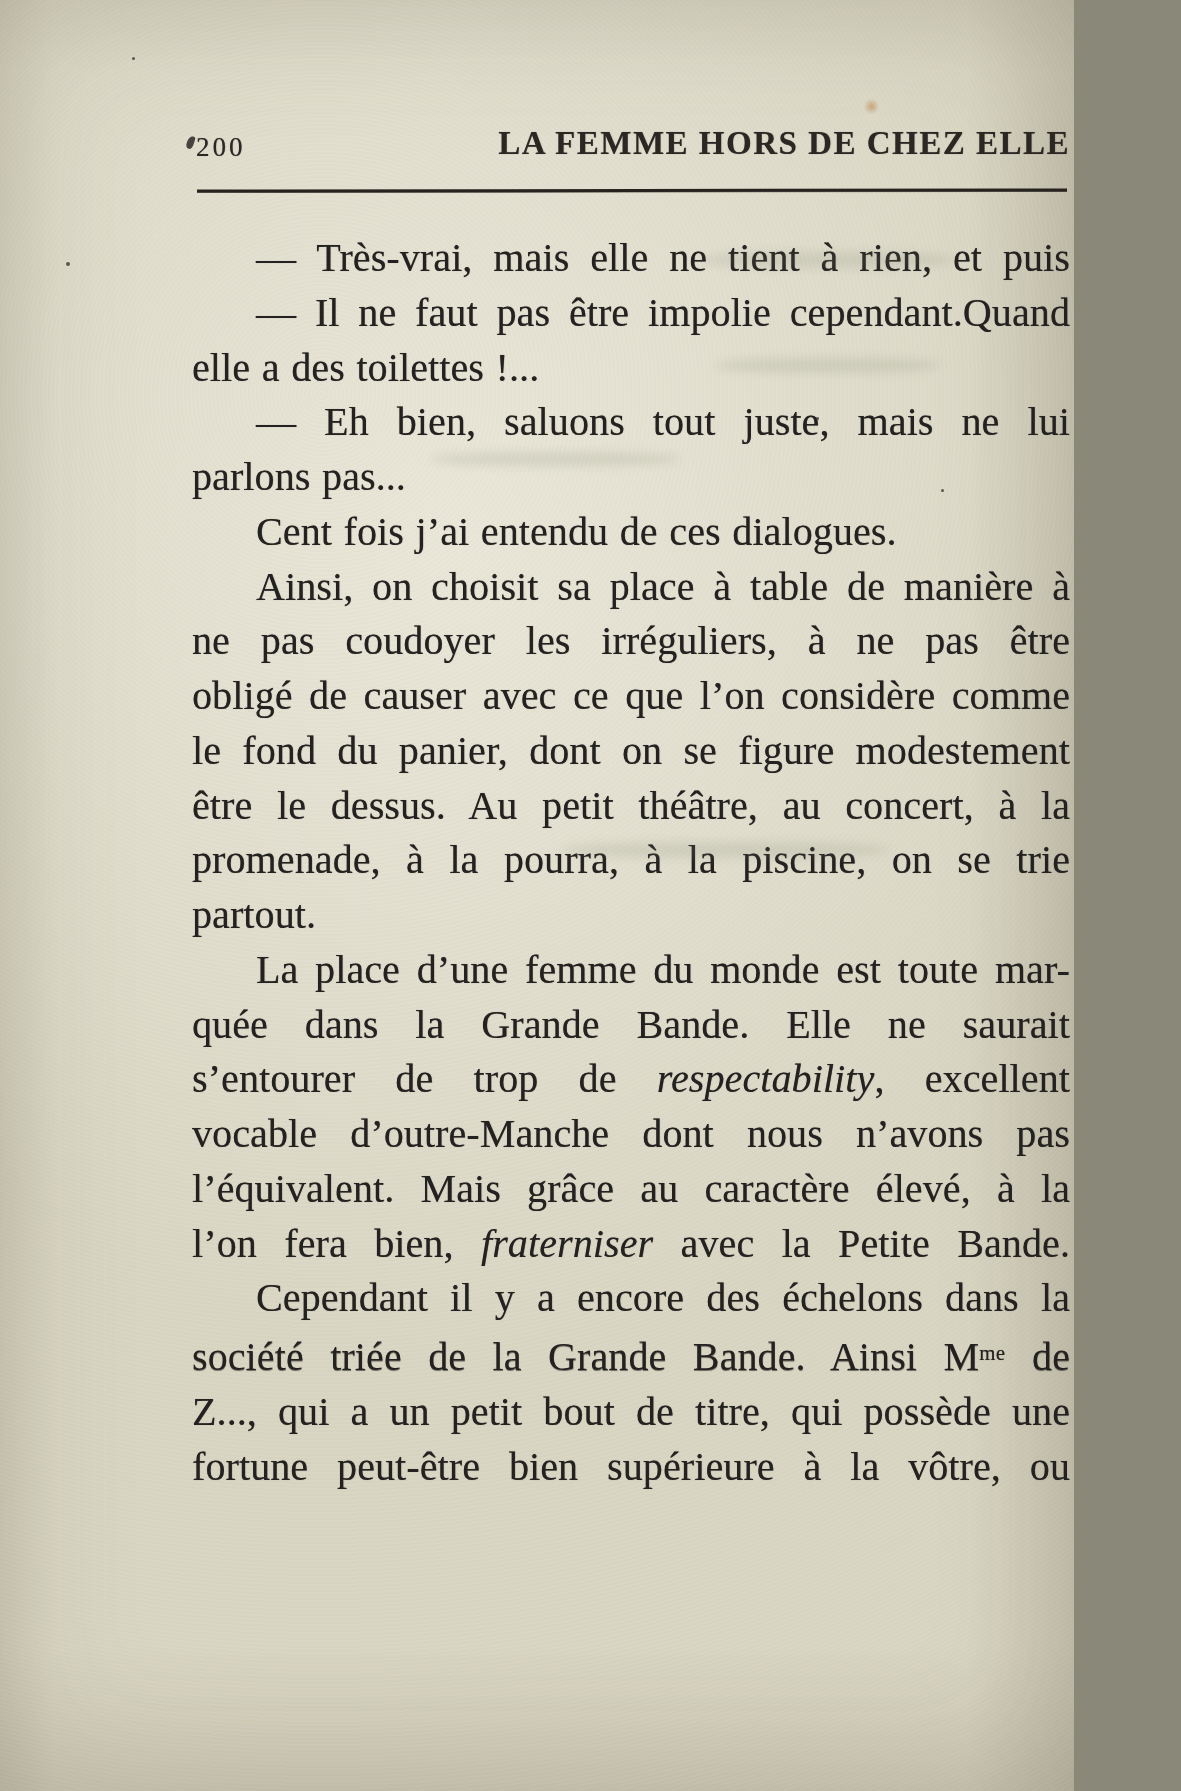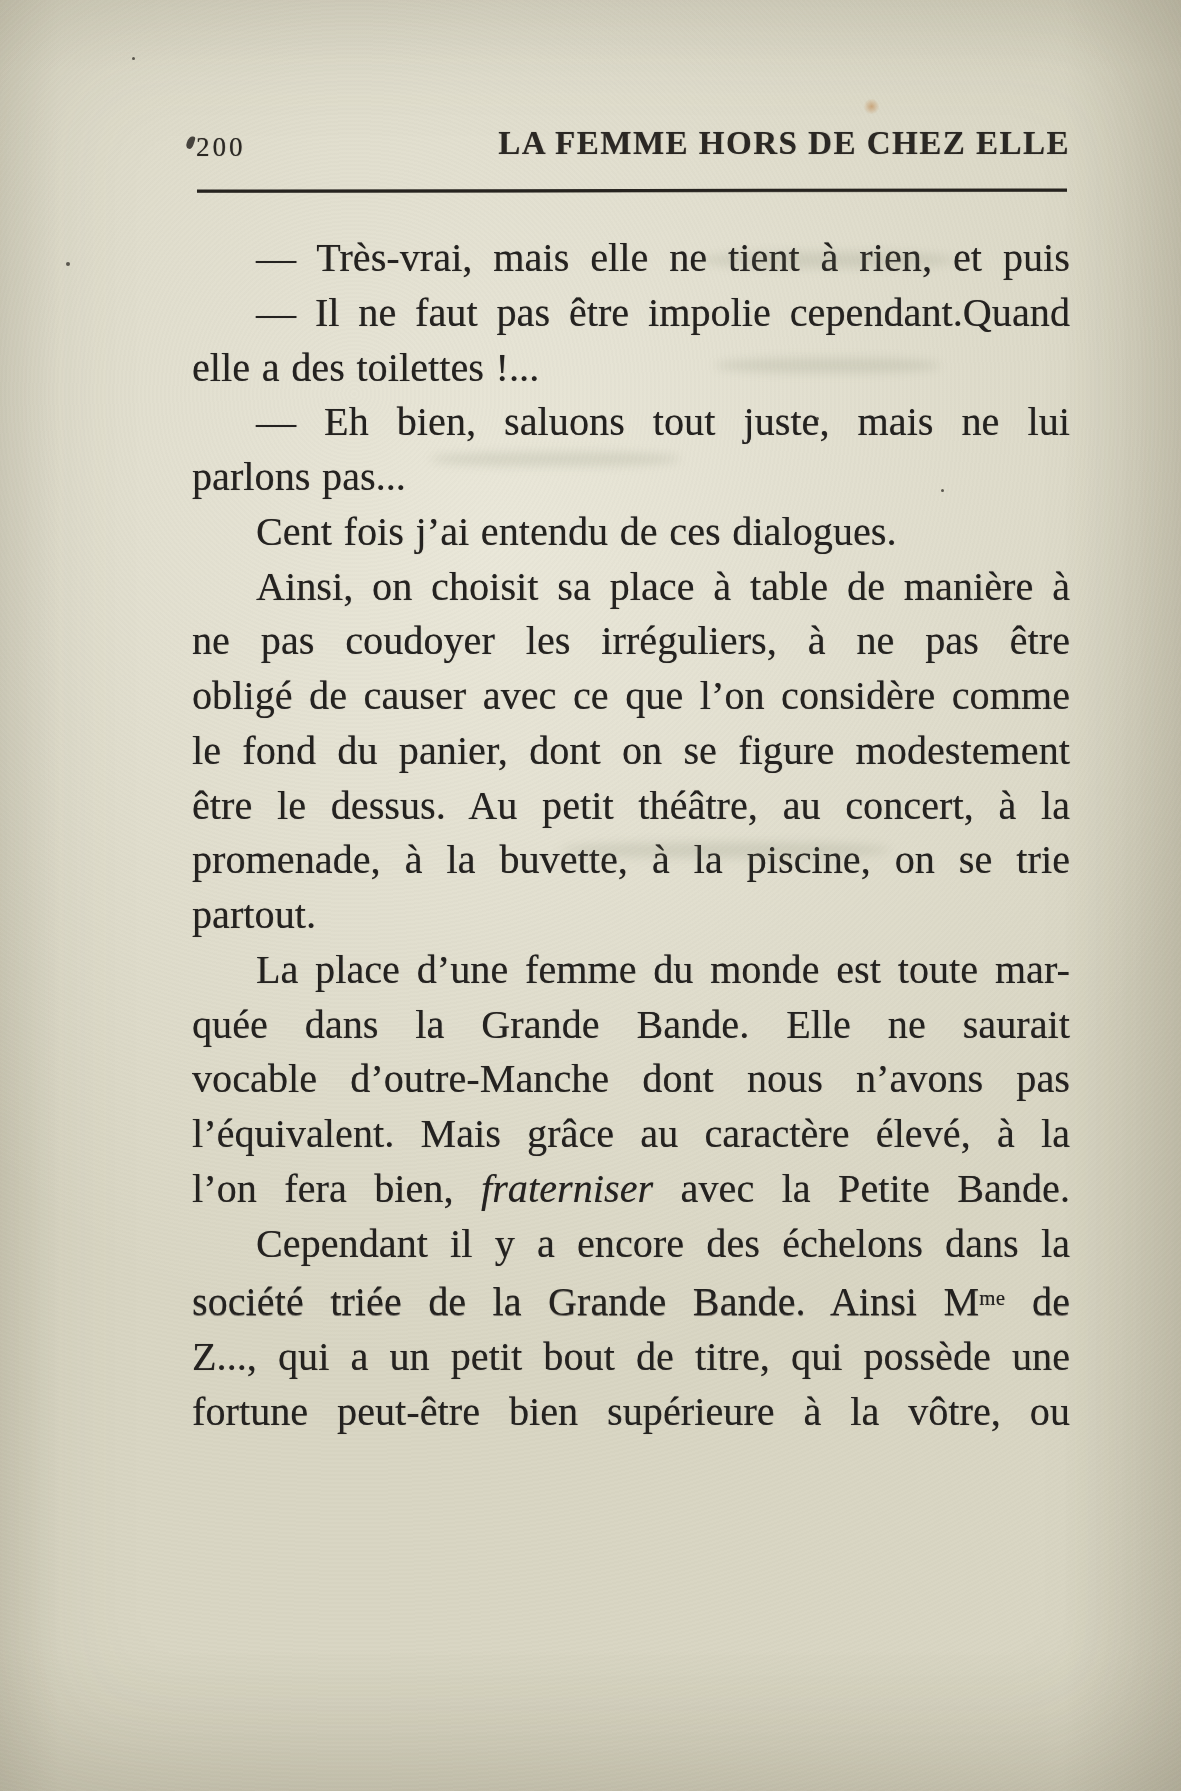--- a/index.html
+++ b/index.html
@@ -1,19 +1,19 @@
 <!DOCTYPE html>
 <html><head>
 <meta charset="utf-8">
 <style>
   html,body{margin:0;padding:0;}
   body{background:#8a8878;}
   #page{
     position:relative;
-    width:1181px;height:1791px;
+    width:1074px;height:1791px;
     overflow:hidden;
     font-family:"Liberation Serif", serif;
     background:
       repeating-radial-gradient(circle at 30% 22%, rgba(0,0,0,0.013) 0 2px, rgba(255,255,255,0.013) 2px 4px),
       radial-gradient(90% 65% at 42% 30%, rgba(248,246,236,0.55), rgba(248,246,236,0) 72%),
       linear-gradient(90deg, rgba(110,102,82,0.10) 0%, rgba(110,102,82,0) 5%, rgba(110,102,82,0) 90%, rgba(110,102,82,0.17) 100%),
       linear-gradient(180deg, rgba(110,102,82,0.07) 0%, rgba(110,102,82,0) 4%, rgba(110,102,82,0) 92%, rgba(110,102,82,0.13) 100%),
       #d9d6c3;
     box-shadow: inset 0 0 140px rgba(96,89,66,0.18);
     color:#242220;
@@ -85,24 +85,25 @@
     <div class="line indent">— Il ne faut pas être impolie cependant.Quand</div>
     <div class="line left">elle a des toilettes !...</div>
     <div class="line indent">— Eh bien, saluons tout juste, mais ne lui</div>
     <div class="line left">parlons pas...</div>
     <div class="line indent left">Cent fois j’ai entendu de ces dialogues.</div>
     <div class="line indent">Ainsi, on choisit sa place à table de manière à</div>
     <div class="line">ne pas coudoyer les irréguliers, à ne pas être</div>
     <div class="line">obligé de causer avec ce que l’on considère comme</div>
     <div class="line">le fond du panier, dont on se figure modestement</div>
     <div class="line">être le dessus. Au petit théâtre, au concert, à la</div>
-    <div class="line">promenade, à la buvette, à la piscine, on se trie</div>
+    <div class="line">promenade, à la pourra, à la piscine, on se trie</div>
     <div class="line left">partout.</div>
     <div class="line indent">La place d’une femme du monde est toute mar-</div>
     <div class="line">quée dans la Grande Bande. Elle ne saurait</div>
+    <div class="line"><span>s’entourer de trop de </span><span class="it">respectability</span><span>, excellent</span></div>
     <div class="line">vocable d’outre-Manche dont nous n’avons pas</div>
     <div class="line">l’équivalent. Mais grâce au caractère élevé, à la</div>
     <div class="line"><span>l’on fera bien, </span><span class="it">fraterniser</span><span> avec la Petite Bande.</span></div>
     <div class="line indent">Cependant il y a encore des échelons dans la</div>
     <div class="line"><span>société triée de la Grande Bande. Ainsi M</span><span class="sup">me</span><span> de</span></div>
     <div class="line">Z..., qui a un petit bout de titre, qui possède une</div>
     <div class="line">fortune peut-être bien supérieure à la vôtre, ou</div>
   </div>
 
   <div class="ghost" style="left:700px;top:252px;width:255px;height:16px;"></div>

